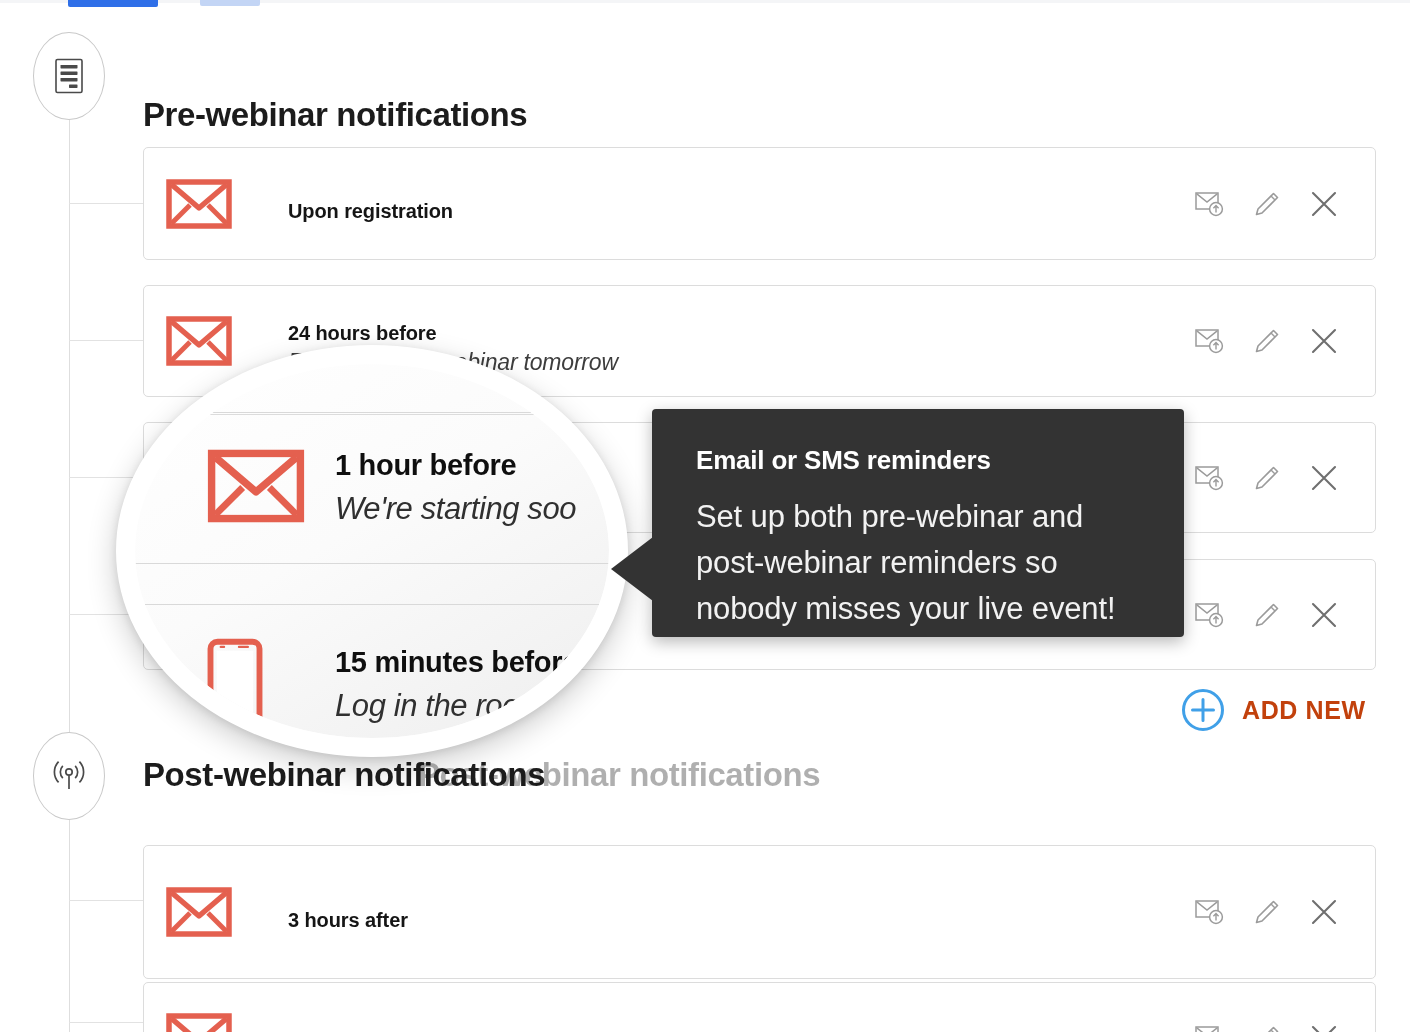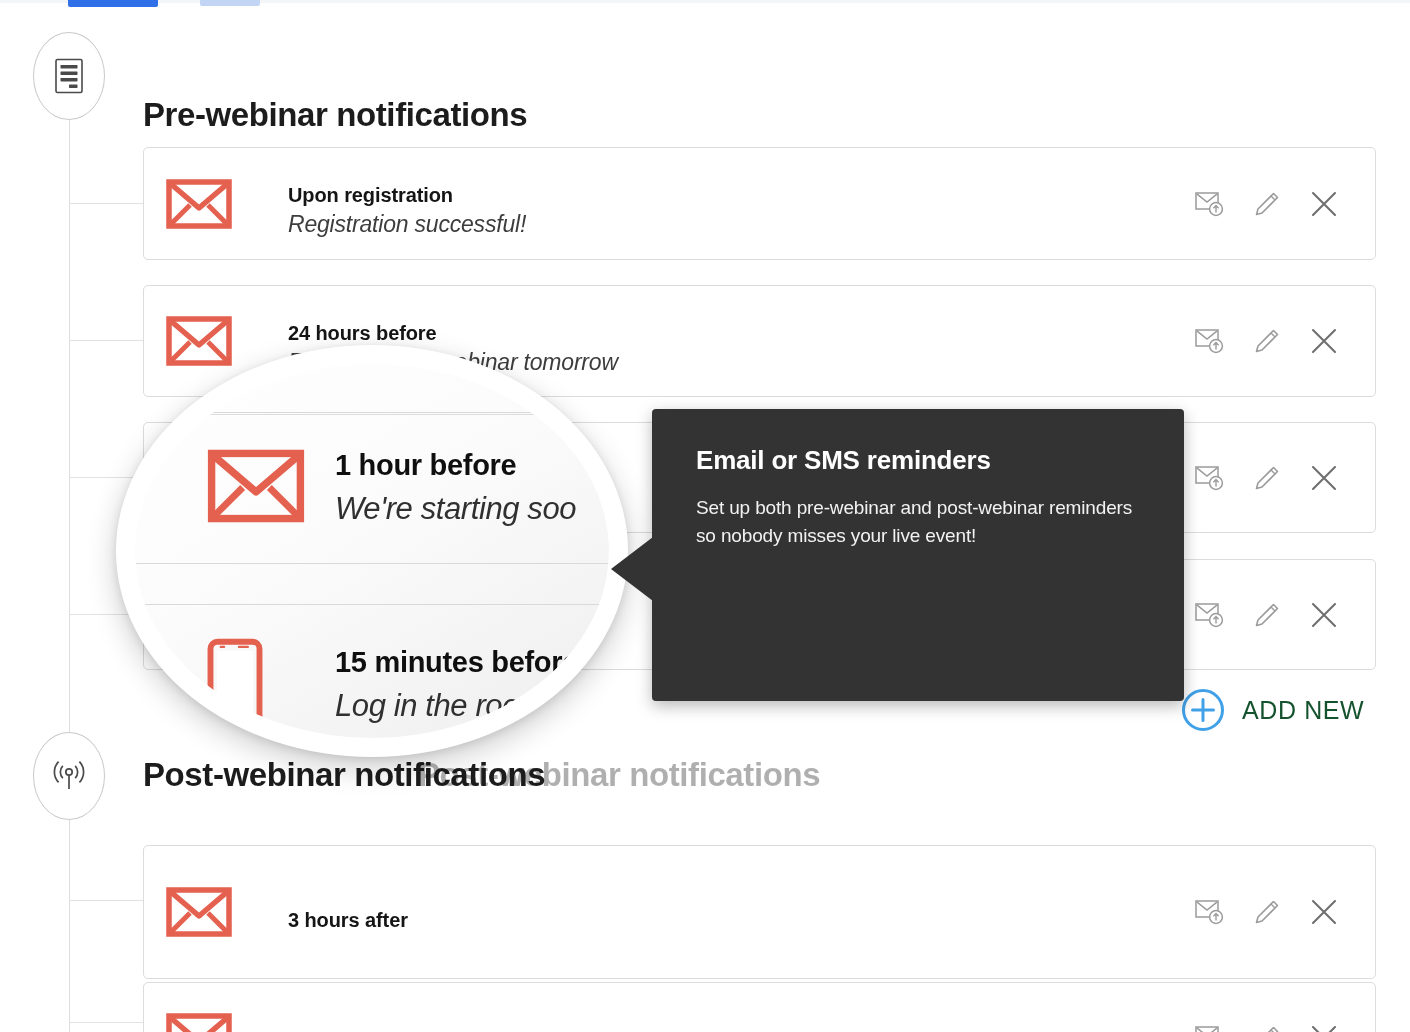--- a/index.html
+++ b/index.html
@@ -40,21 +40,21 @@
   .row-title { font-size: 20px; font-weight: bold; color: #151515; line-height: 1.25;
     letter-spacing: -0.1px; }
   .row-sub { font-size: 23px; font-style: italic; color: #3d3d3d; line-height: 1.3;
     letter-spacing: -0.2px; margin-top: 2px; }
   .row-actions { display: flex; align-items: center; gap: 27px; padding-right: 36px; }
   .act { width: 30px; height: 30px; display: flex; align-items: center; justify-content: center;
     cursor: pointer; }
 
   
   .add-new { position: absolute; display: flex; align-items: center; gap: 17px; cursor: pointer; }
-  .add-label { font-size: 25px; font-weight: normal; color: #14532d; letter-spacing: 0.6px; }
+  .add-label { font-size: 25px; font-weight: bold; color: #c2410c; letter-spacing: 0.6px; }
 
   
   .mag-wrap { position: absolute; left: 116px; top: 345px; width: 512px; height: 412px;
     z-index: 20; pointer-events: none; }
   .mag-ring { position: absolute; inset: 0; border-radius: 50%;
     border: 19px solid #ffffff; background: #ffffff;
     box-shadow: 0 10px 30px rgba(0,0,0,0.20), 0 2px 8px rgba(0,0,0,0.10);
     overflow: hidden; }
   .mag-inner { position: absolute; inset: 0; border-radius: 50%; overflow: hidden;
     background: linear-gradient(150deg,#ffffff 0%,#fbfbfb 45%,#eeeeee 100%); }
@@ -64,25 +64,25 @@
     border-bottom: 1px solid #d9d9d9; background: transparent; }
   .mrow-icon { position: absolute; left: 72px; top: 50%; transform: translateY(-50%); }
   .mrow-txt { position: absolute; left: 200px; top: 50%; transform: translateY(-50%); }
   .mrow-title { font-size: 29px; font-weight: bold; color: #0f0f0f; letter-spacing: -0.3px;
     white-space: nowrap; }
   .mrow-sub { font-size: 31px; font-style: italic; color: #303030; letter-spacing: -0.4px;
     white-space: nowrap; margin-top: 9px; }
   .mline { position: absolute; left: 0; width: 620px; height: 1px; background: #dcdcdc; }
 
   
-  .tip { position: absolute; left: 652px; top: 409px; width: 532px; height: 292px;
+  .tip { position: absolute; left: 652px; top: 409px; width: 532px; height: 228px;
     background: #333333; border-radius: 4px; z-index: 30;
     box-shadow: 0 5px 16px rgba(0,0,0,0.28); padding: 36px 38px 0 44px; }
   .tip-title { font-size: 26px; font-weight: bold; color: #ffffff; letter-spacing: -0.2px; }
-  .tip-body { font-size: 19px; color: #f2f2f2; line-height: 1.48; margin-top: 18px;
+  .tip-body { font-size: 31px; color: #f2f2f2; line-height: 1.48; margin-top: 18px;
     letter-spacing: -0.15px; }
   .tip-arrow { position: absolute; left: -41px; top: 128px; width: 0; height: 0;
     border-top: 32px solid transparent; border-bottom: 32px solid transparent;
     border-right: 42px solid #333333; }
 
   .ghost { position: absolute; font-size: 33px; font-weight: bold; color: #1c1c1c;
     letter-spacing: -0.4px; white-space: nowrap; }
 </style>
 </head>
 <body>
@@ -117,21 +117,20 @@
     <div class="row-icon">
       <svg width="66" height="50" viewBox="0 0 66 50">
         <rect x="3" y="3" width="60" height="44" fill="none" stroke="#E4604F" stroke-width="5.5"></rect>
         <path d="M5.5 5.5 L33 29 L60.5 5.5" fill="none" stroke="#E4604F" stroke-width="5.5" stroke-linejoin="round"></path>
         <path d="M5.5 44.5 L24 26" fill="none" stroke="#E4604F" stroke-width="5"></path>
         <path d="M60.5 44.5 L42 26" fill="none" stroke="#E4604F" stroke-width="5"></path>
       </svg>
     </div>
     <div class="row-text">
       <div class="row-title">Upon registration</div>
-      <div class="row-sub">Registration successful!</div>
     </div>
     <div class="row-actions">
       <div class="act">
         <svg width="30" height="26" viewBox="0 0 30 26">
             <rect x="1" y="2" width="22" height="16" fill="none" stroke="#9b9b9b" stroke-width="1.5"></rect>
             <path d="M1.8 2.8 L12 11 L22.2 2.8" fill="none" stroke="#9b9b9b" stroke-width="1.5"></path>
             <circle cx="21" cy="18" r="6.4" fill="#fff" stroke="#9b9b9b" stroke-width="1.5"></circle>
             <path d="M21 21.6 V14.8 M18.4 17.2 L21 14.6 L23.6 17.2" fill="none" stroke="#9b9b9b" stroke-width="1.4"></path>
           </svg>
       </div>

